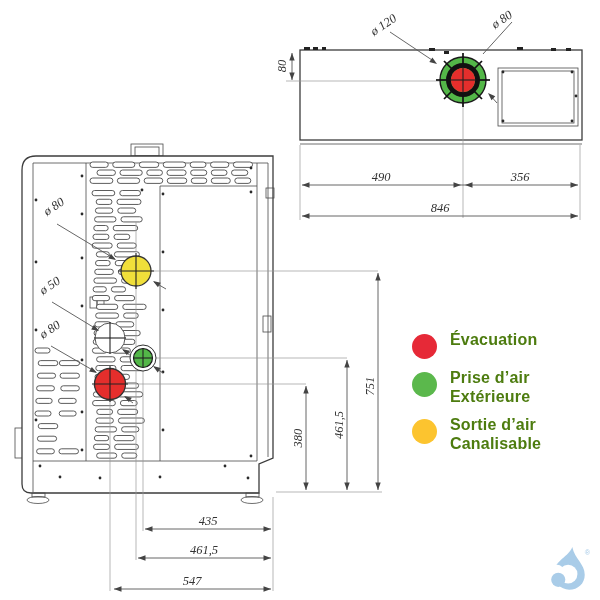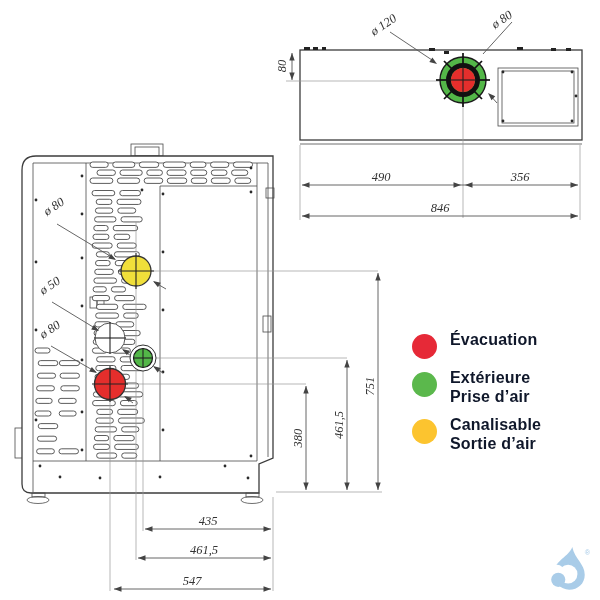--- a/index.html
+++ b/index.html
@@ -322,39 +322,39 @@
       <rect x="313" y="47" width="5" height="3"></rect>
       <rect x="322" y="47" width="4" height="3"></rect>
       <rect x="429" y="48" width="6" height="3"></rect>
       <rect x="444" y="51" width="5" height="3"></rect>
       <rect x="517" y="47" width="6" height="3"></rect>
       <rect x="551" y="48" width="5" height="3"></rect>
       <rect x="566" y="48" width="5" height="3"></rect>
     </g>
 </svg>
 
-<div class="legend" style="color: #0f172a;">
+<div class="legend" style="color: #4d7c0f;">
   <div class="legend-item">
     <span class="legend-dot" style="background: rgb(230, 41, 55);"></span>
     <div class="legend-text">
       <div>Évacuation</div>
     </div>
   </div>
   <div class="legend-item">
     <span class="legend-dot" style="background: rgb(91, 184, 76);"></span>
     <div class="legend-text">
+      <div>Prise d’air</div>
       <div>Extérieure</div>
-      <div>Prise d’air</div>
     </div>
   </div>
   <div class="legend-item">
     <span class="legend-dot" style="background: rgb(252, 196, 47);"></span>
     <div class="legend-text">
+      <div>Sortie d’air</div>
       <div>Canalisable</div>
-      <div>Sortie d’air</div>
     </div>
   </div>
 </div>
 
 <svg class="logo" viewBox="0 0 52 52">
   <path d="M33,3 C30,12 16,16 15,28 C14.2,37 22,44 30,44 C38.5,44 45,38 45,29.5 C45,19.5 35.5,14.5 33,3 Z" fill="#a9cce8"></path>
   <circle cx="29" cy="29" r="9" fill="#fff"></circle>
   <circle cx="18.5" cy="26.5" r="6.5" fill="#fff"></circle>
   <circle cx="19.5" cy="34.5" r="6.8" fill="#a9cce8"></circle>
   <text x="45" y="11" font-size="7" fill="#a9cce8">®</text>

